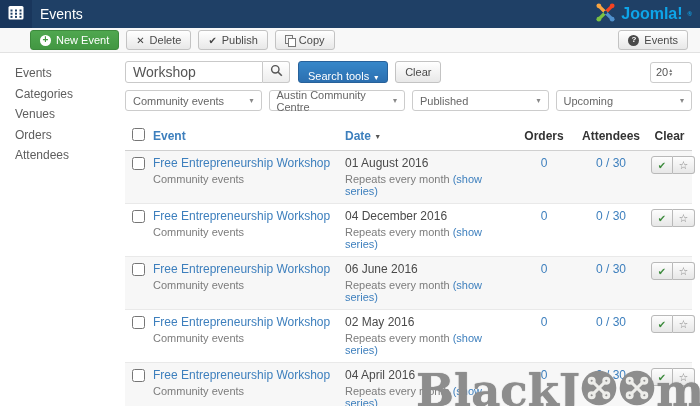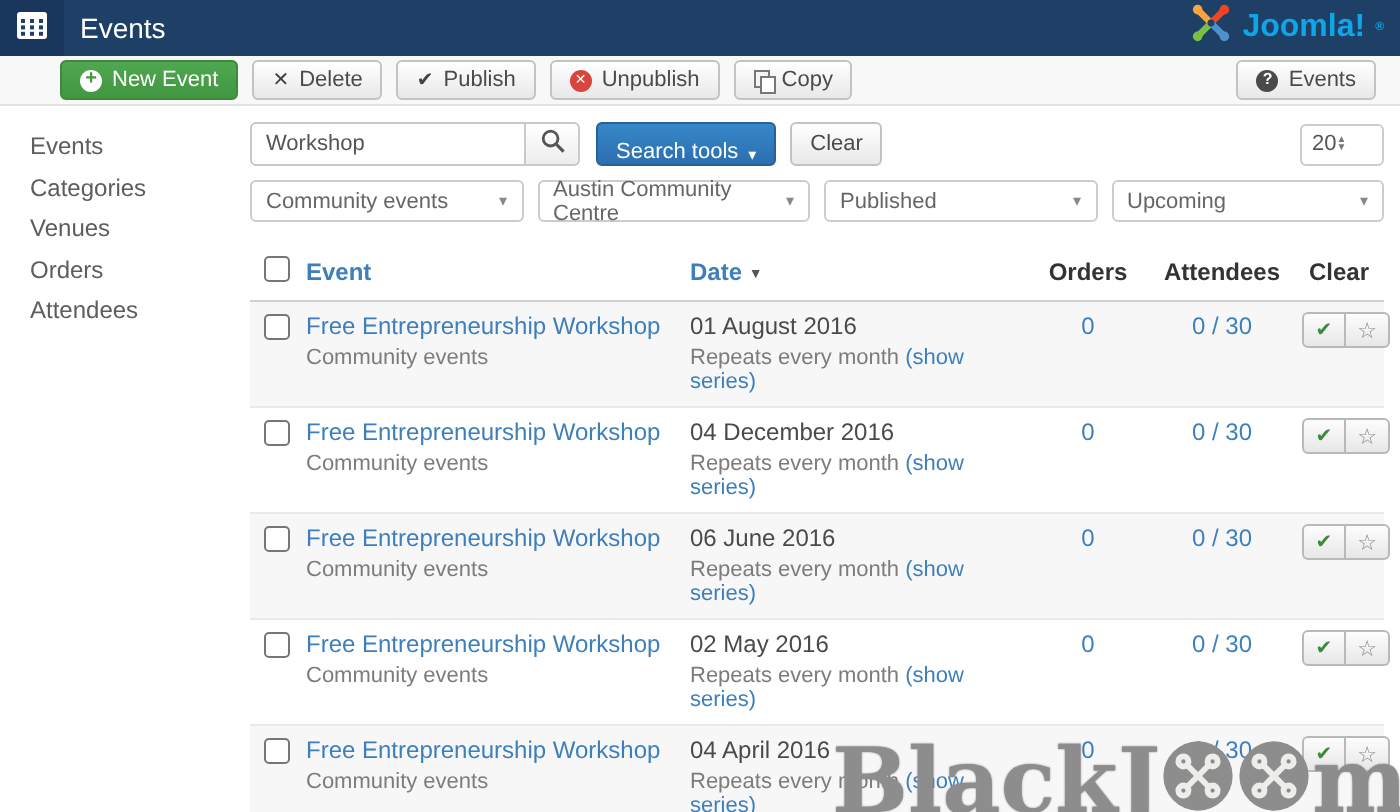--- a/index.html
+++ b/index.html
@@ -42,21 +42,21 @@
   
   .main { display:flex; }
   .sidebar { width:120px; padding:10px 0 0 15px; flex:none; }
   .sidebar a { display:block; color:#5d5d5d; font-size:12px; line-height:20.5px; }
   .content { flex:1; padding:6px 8px 0 5px; min-width:0; }
 
   
   .search-row { display:flex; align-items:center; margin-top:2px; }
   .input-group { display:flex; }
   .search-input { width:138px; height:22px; border:1px solid #c9c9c9; border-radius:3px 0 0 3px;
-                  padding:0 7px; font-size:11px; color:#555; font-family:"Liberation Sans",sans-serif; outline:none; }
+                  padding:0 7px; font-size:14px; color:#555; font-family:"Liberation Sans",sans-serif; outline:none; }
   .search-btn { width:27px; height:22px; border:1px solid #c9c9c9; border-left:none; border-radius:0 3px 3px 0;
                 background:linear-gradient(#fff,#ededed); display:inline-flex; align-items:center; justify-content:center; cursor:pointer; }
   .search-row .btn-blue { margin-left:8px; height:22px;align-items:flex-end; }
   .search-row .btn-clear { margin-left:7px; height:22px; }
   .caret { font-size:8px; line-height:1; }
   .per-page { margin-left:auto; width:42px; height:21px; border:1px solid #ccc; border-radius:3px; background:#fff;
               display:flex; align-items:center; justify-content:flex-start; padding:0 5px; font-size:11px; color:#555; cursor:pointer; }
   .spin { display:flex; flex-direction:column; color:#777; font-size:5px; line-height:4px; }
 
   .filter-row { display:flex; gap:7px; margin-top:7px; }
@@ -146,24 +146,20 @@
       <span class="plus-disc">+</span>
       <span>New Event</span>
     </span>
     <span class="btn">
       <span class="ico-x">✕</span>
       <span>Delete</span>
     </span>
     <span class="btn">
       <span class="ico-check">✔</span>
       <span>Publish</span>
-    </span>
-    <span class="btn">
-      <span class="ico-unpub">✕</span>
-      <span>Unpublish</span>
     </span>
     <span class="btn">
       <span class="ico-copy"></span>
       <span>Copy</span>
     </span>
   </div>
   <span class="btn">
     <span class="ico-guide">?</span>
     <span>Events</span>
   </span>

